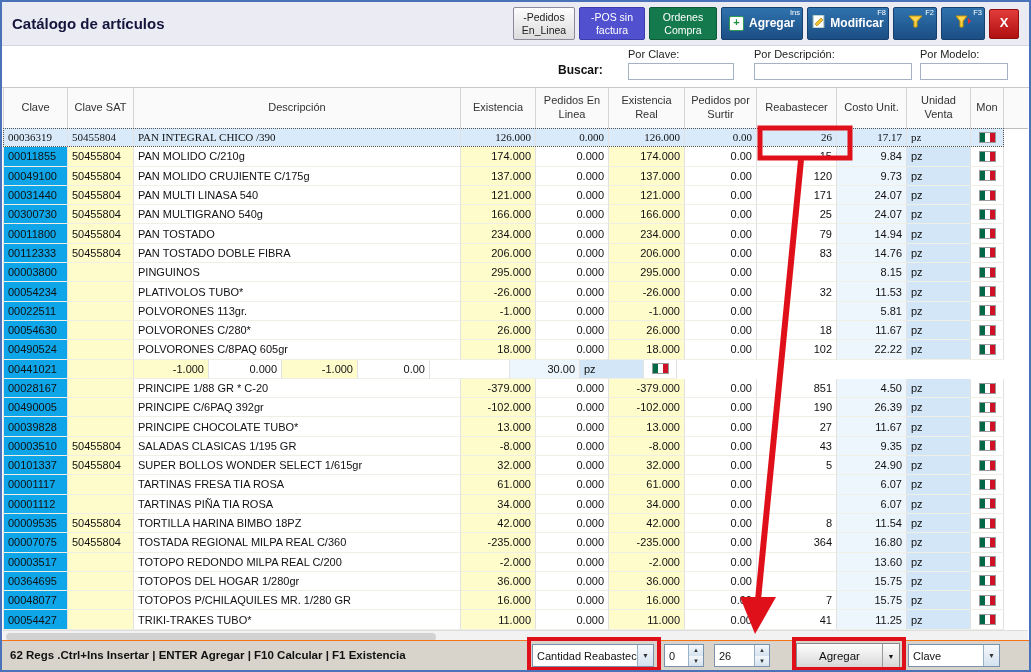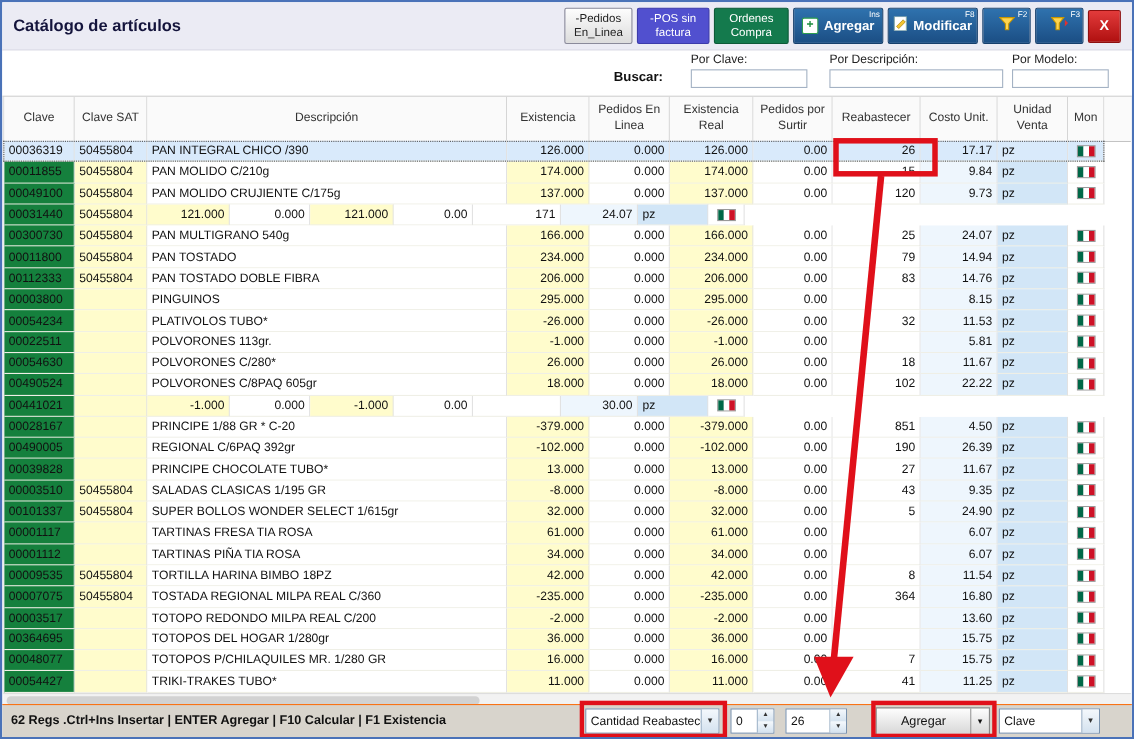--- a/index.html
+++ b/index.html
@@ -45,33 +45,33 @@
     border-bottom:1px solid #bdbdbd;border-left:1px solid #d5d5d5;}
   .ghead .hcell{box-sizing:border-box;border-right:1px solid #d5d5d5;display:flex;align-items:center;
     justify-content:center;text-align:center;font-size:11px;color:#333;white-space:pre-line;
     line-height:1.25;background:#fafafa;}
   .ghead .hfill{flex:1;border-right:none;}
   .gbody{position:absolute;top:126px;left:1px;}
   .trow{display:flex;height:19.3px;border-left:1px solid #e4e4e4;}
   .tcell{box-sizing:border-box;border-right:1px solid #e2e2e2;border-bottom:1px solid #efefe6;
     font-size:11px;color:#111;padding:0 4px;display:flex;align-items:center;
     overflow:hidden;white-space:nowrap;background:#fff;}
-  .c0{width:64px;background:#15803d;}
+  .c0{width:64px;background:#0ea5e9;}
   .c1{width:66px;background:#fffccc;}
   .c2{width:327px;}
   .c3{width:75px;background:#fffccc;justify-content:flex-end;}
   .c4{width:73px;justify-content:flex-end;}
   .c5{width:76px;background:#fffccc;justify-content:flex-end;}
   .c6{width:72px;justify-content:flex-end;}
   .c7{width:80px;justify-content:flex-end;}
   .c8{width:70px;justify-content:flex-end;background:#eef6fd;text-align:center;}
   .c9{width:64px;background:#d2e6f7;}
   .c10{width:33px;justify-content:center;}
   .trow.selected .tcell{background:#d9eafb;}
-  .trow.selected{outline:1px dotted #555;outline-offset:-1px;}
+  .trow.selected{outline:1px dotted #555;outline-offset:-1px;font-family:Liberation Serif, serif;}
   .flag{display:inline-flex;width:17px;height:11px;border:1px solid #999;box-sizing:border-box;}
   .flag i{flex:1;}
   .flag .fg{background:#006847;}
   .flag .fw{background:#fff;}
   .flag .fr{background:#ce1126;}
 
   
   .hscroll{position:absolute;left:1px;right:1px;top:628px;height:12px;background:#f2f2f2;border-top:1px solid #ddd;}
   .hthumb{position:absolute;left:3px;top:2px;height:8px;width:430px;background:#d2d2d2;border-radius:4px;}
 
@@ -238,20 +238,21 @@
           <span class="flag">
             <i class="fg"></i>
             <i class="fw"></i>
             <i class="fr"></i>
           </span>
         </div>
       </div>
       <div class="trow">
         <div class="tcell c0">00031440</div>
         <div class="tcell c1">50455804</div>
+        <div class="tcell c2">PAN MULTI LINASA 540</div>
         <div class="tcell c3">121.000</div>
         <div class="tcell c4">0.000</div>
         <div class="tcell c5">121.000</div>
         <div class="tcell c6">0.00</div>
         <div class="tcell c7">171</div>
         <div class="tcell c8">24.07</div>
         <div class="tcell c9">pz</div>
         <div class="tcell c10">
           <span class="flag">
             <i class="fg"></i>
@@ -445,21 +446,21 @@
           <span class="flag">
             <i class="fg"></i>
             <i class="fw"></i>
             <i class="fr"></i>
           </span>
         </div>
       </div>
       <div class="trow">
         <div class="tcell c0">00490005</div>
         <div class="tcell c1"></div>
-        <div class="tcell c2">REGIONAL C/6PAQ 392gr</div>
+        <div class="tcell c2">PRINCIPE C/6PAQ 392gr</div>
         <div class="tcell c3">-102.000</div>
         <div class="tcell c4">0.000</div>
         <div class="tcell c5">-102.000</div>
         <div class="tcell c6">0.00</div>
         <div class="tcell c7">190</div>
         <div class="tcell c8">26.39</div>
         <div class="tcell c9">pz</div>
         <div class="tcell c10">
           <span class="flag">
             <i class="fg"></i>

